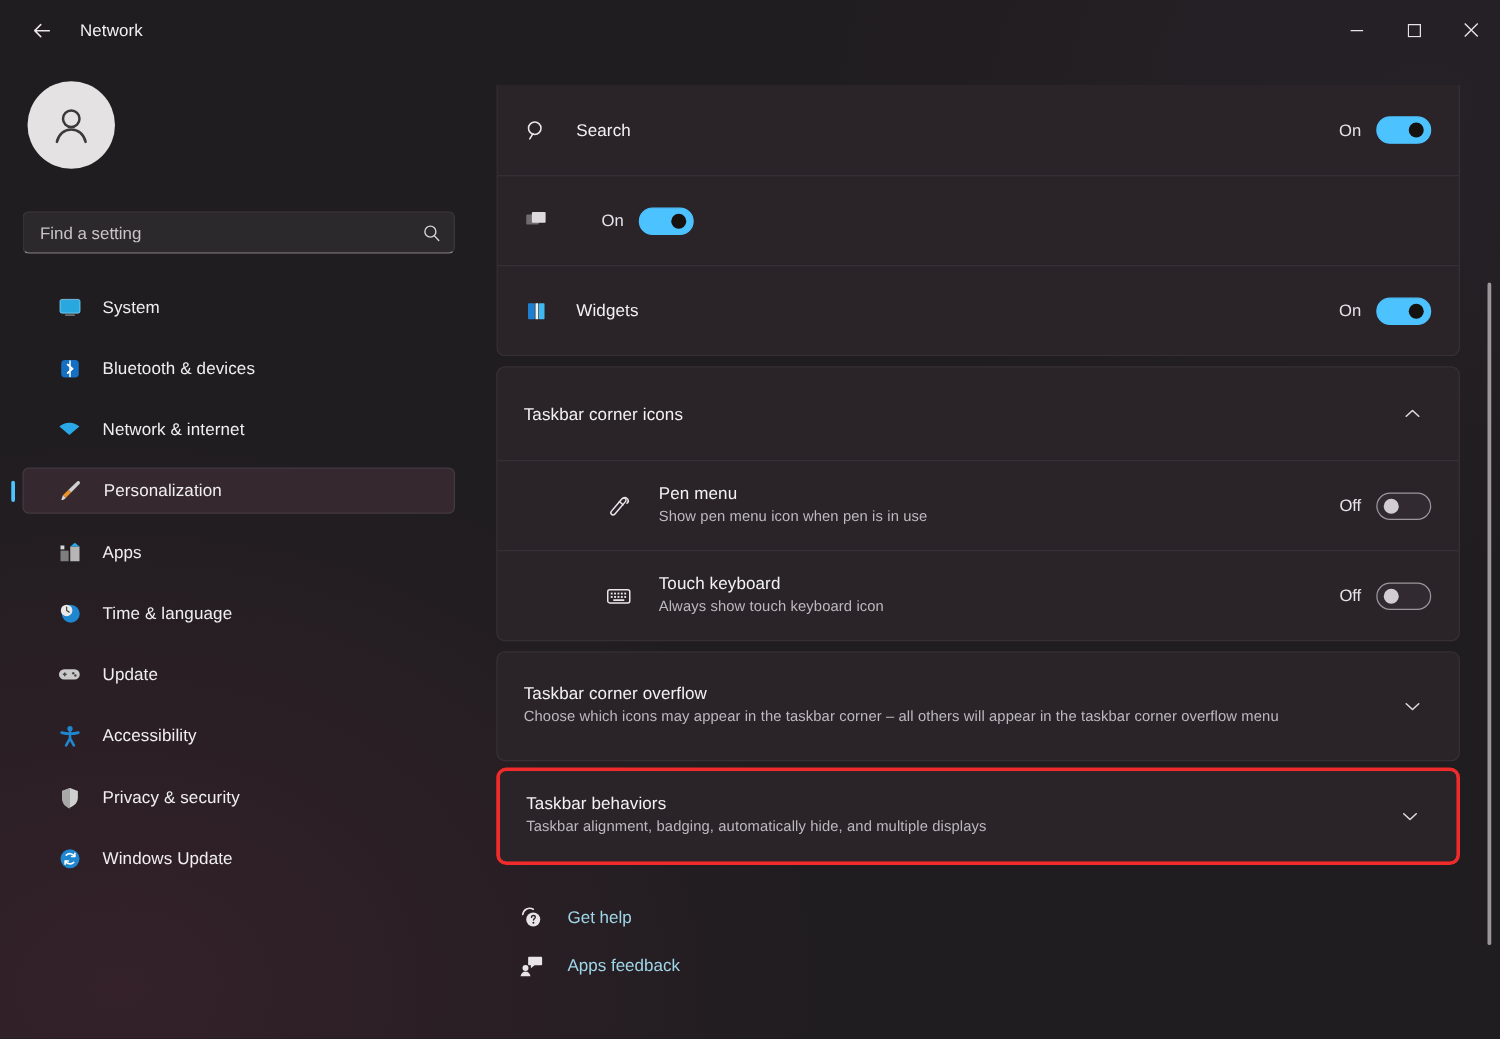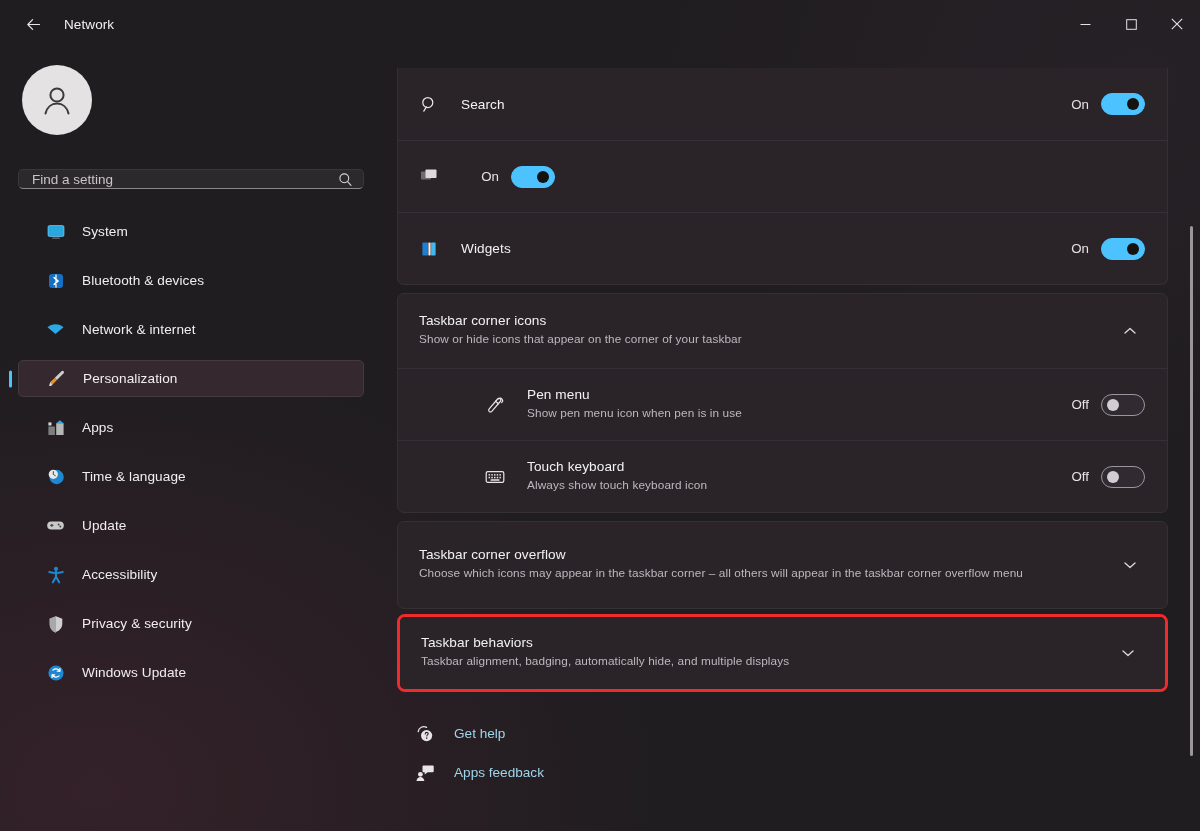--- a/index.html
+++ b/index.html
@@ -83,21 +83,21 @@
   }
   .avatar-wrap { padding: 17px 0 0 4px; }
   .avatar {
     width: 70px; height: 70px;
     border-radius: 50%;
     background: #e4e2e2;
     display: flex; align-items: center; justify-content: center;
   }
   .search-wrap { margin-top: 34px; }
   .search-box {
-    height: 20px;
+    height: 34px;
     background: #2c292c;
     border: 1px solid #3a373a;
     border-bottom: 1px solid #8c8a8c;
     border-radius: 5px;
     display: flex;
     align-items: center;
     padding: 0 10px 0 13px;
   }
   .search-box input {
     flex: 1;
@@ -535,21 +535,20 @@
           </div>
         </div>
 
         <div class="group-gap"></div>
 
         <div class="card">
 
           <div class="row section-head-row clickable">
             <div class="row-text">
               <div class="row-title">Taskbar corner icons</div>
-              <div class="row-sub">Show or hide icons that appear on the corner of your taskbar</div>
             </div>
             <div class="row-right">
               <span class="chevron">
                 <svg width="14" height="14" viewBox="0 0 14 14" fill="none">
                   <path d="M2 9L7 4.4 12 9" stroke="#dcd8dc" stroke-width="1.3" stroke-linecap="round" stroke-linejoin="round"></path>
                 </svg>
               </span>
             </div>
           </div>
 

